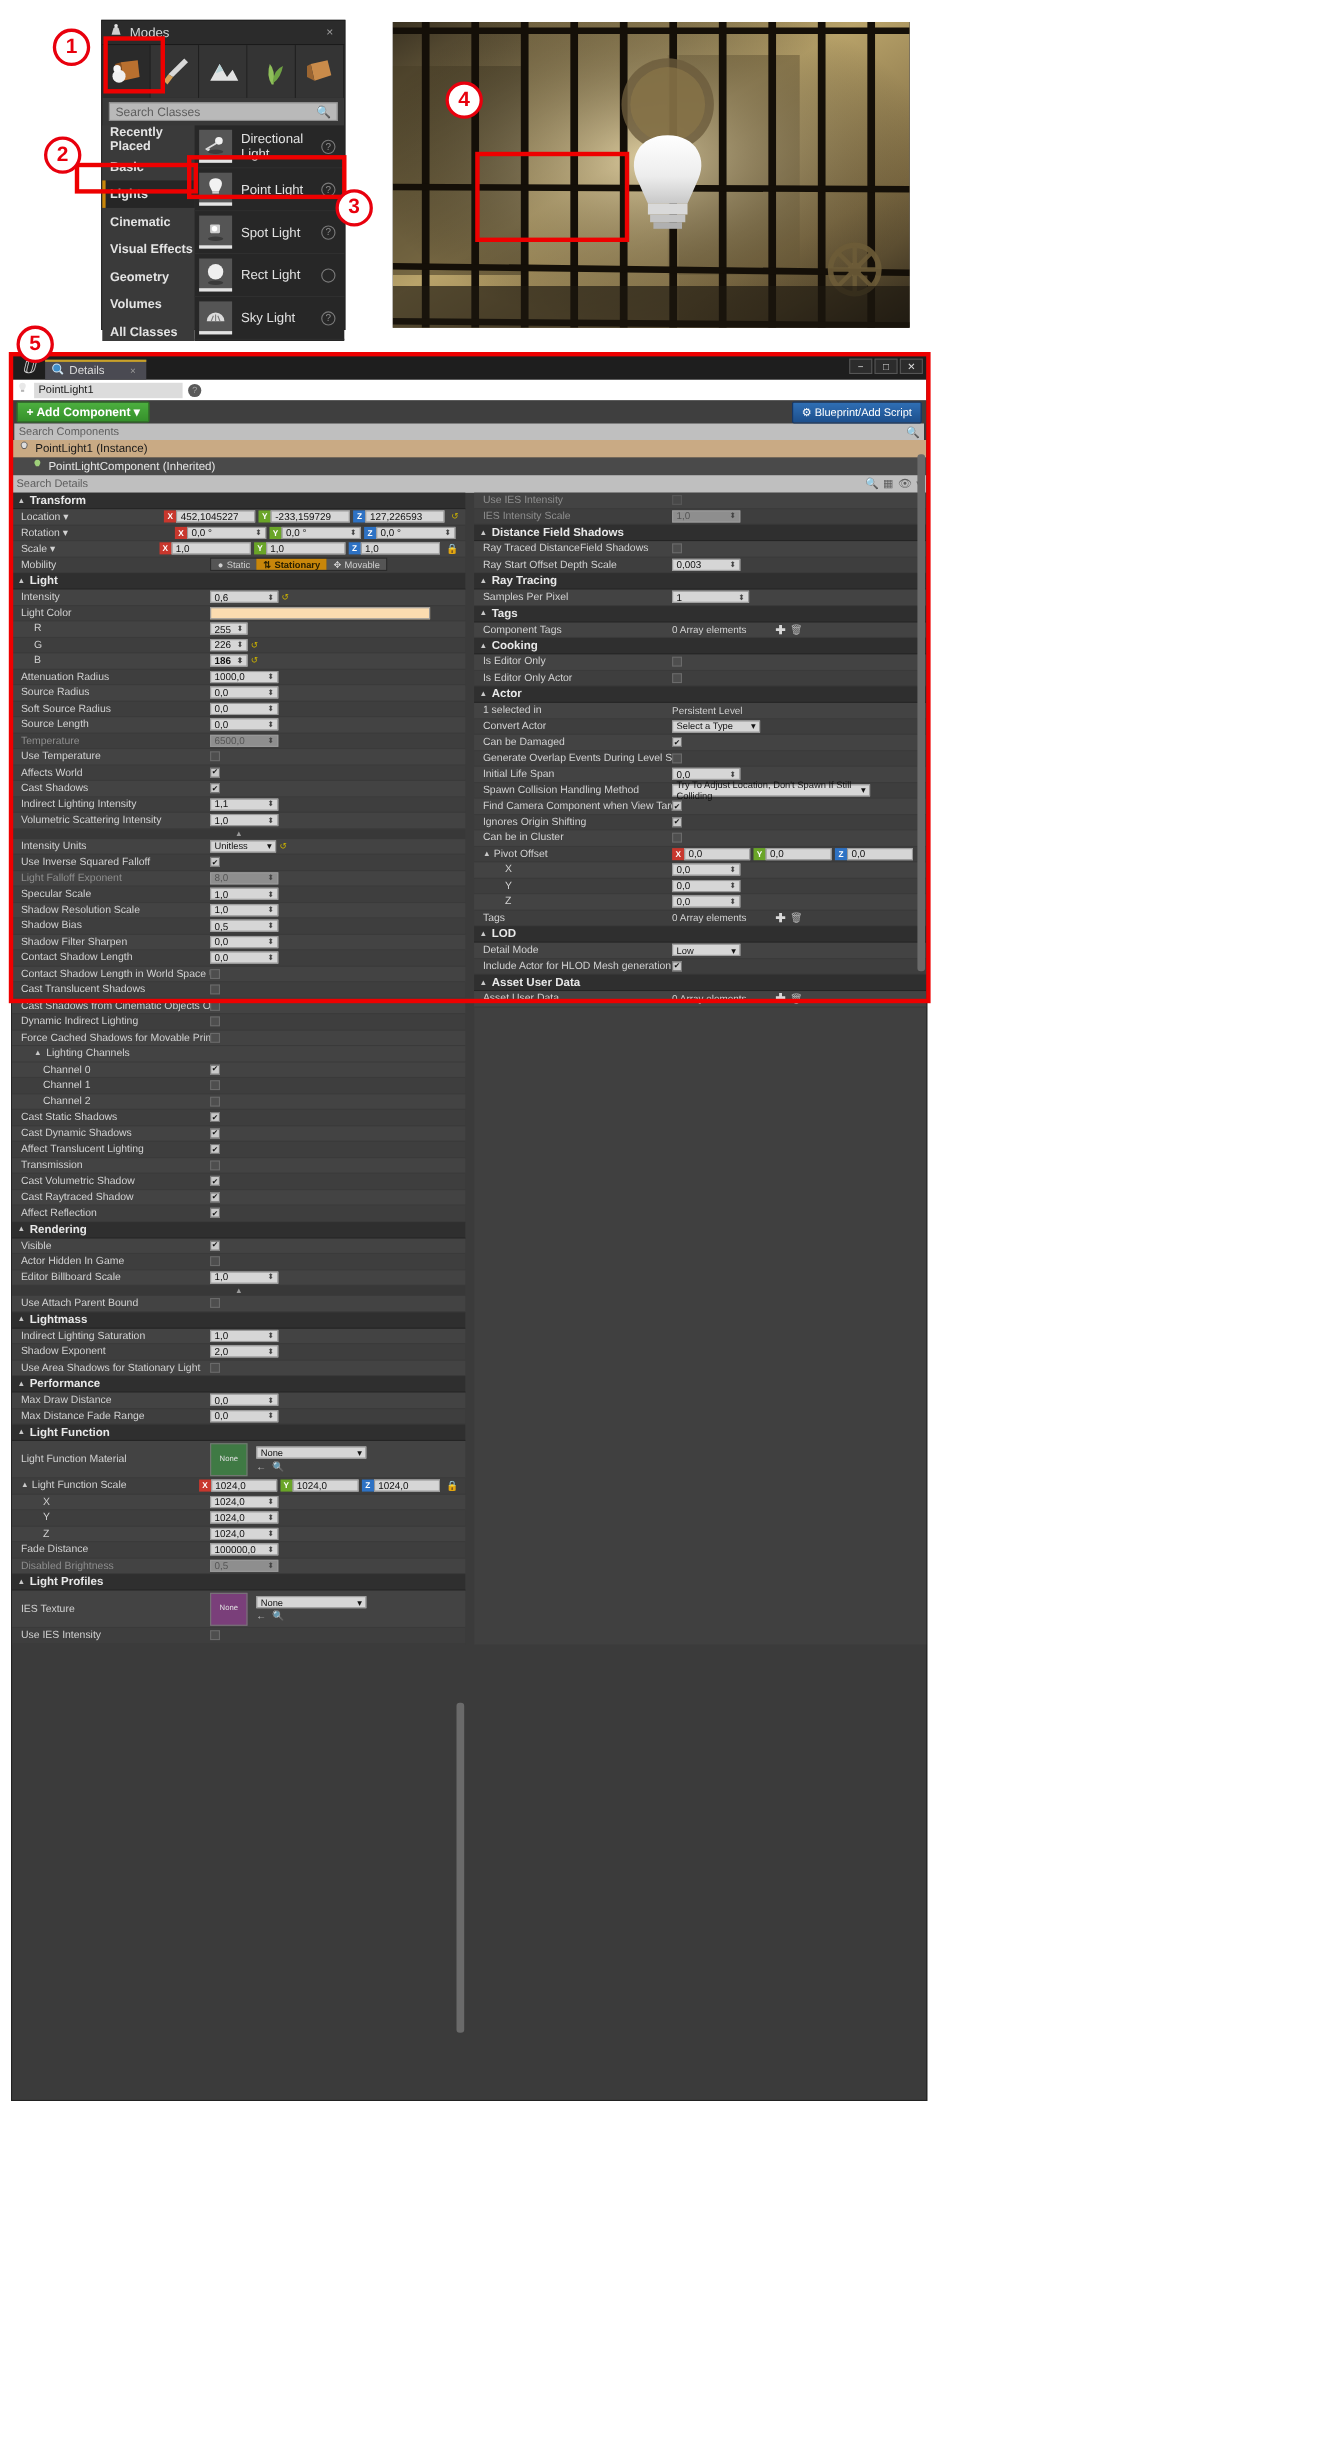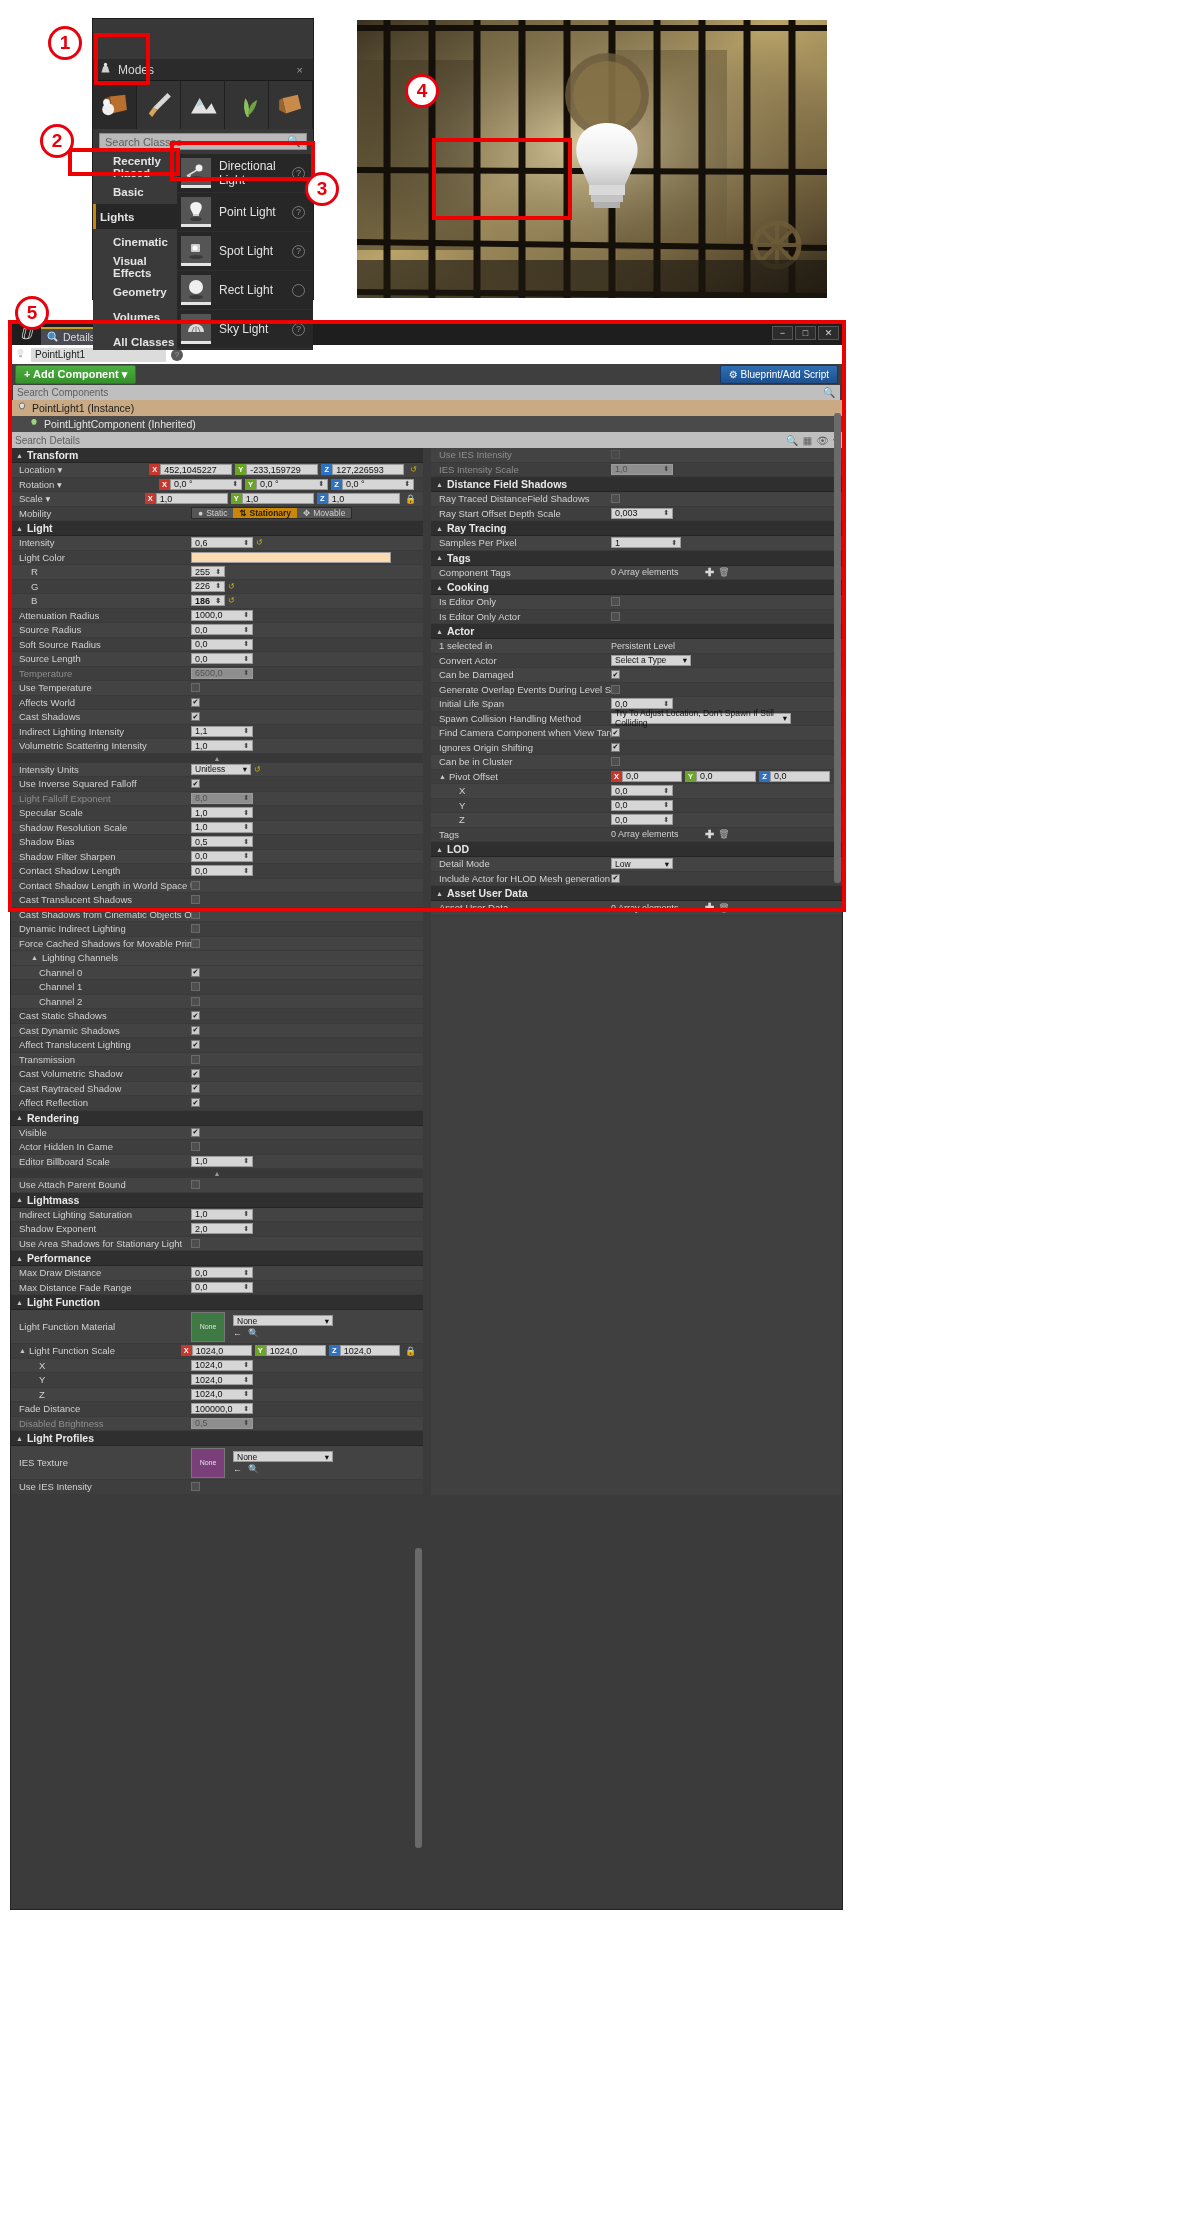--- a/index.html
+++ b/index.html
@@ -17,40 +17,40 @@
   }
   .redbox { position:absolute; border:4px solid #ee0000; z-index:50; pointer-events:none; }
 
   
   #modes {
     position:absolute; left:92px; top:18px; width:222px; height:282px;
     background:#383838; border:1px solid #1d1d1d; z-index:10;
   }
   .modes-title {
     height:22px; background:#2b2b2b; display:flex; align-items:center;
-    padding:0 6px; border-bottom:1px solid #1a1a1a;margin-top:40px;
+    padding:0 6px; border-bottom:1px solid #1a1a1a;
   }
   .modes-title .lbl { color:#d8d8d8; font-size:12px; margin-left:6px; flex:1;}
   .modes-title .x { color:#9a9a9a; font-size:11px; padding-right:4px;}
   .modes-toolbar { display:flex; height:48px; background:#2e2e2e; }
   .mode-btn {
     flex:1; border-right:1px solid #1f1f1f; display:flex;
     align-items:center; justify-content:center; background:#343434;
   }
   .mode-btn.sel { background:#2a2a2a; }
   .mode-btn svg { width:34px; height:34px; }
   .search-classes {
     margin:4px 6px; height:17px; background:#b9b9b9; color:#5e5e5e;
     font-size:11px; display:flex; align-items:center; padding:0 5px;
     justify-content:space-between; border:1px solid #8d8d8d;
   }
   .modes-body { display:flex; height:196px; }
   .cat-list { width:84px; background:#3a3a3a; }
   .cat {
-    height:25px; display:flex; align-items:center; padding-left:20px;
+    height:25px; display:flex; align-items:center; padding-left:7px;
     color:#e4e4e4; font-size:11.5px; font-weight:bold;
   }
   .cat.sel { background:#262626; border-left:3px solid #c8860a; padding-left:4px;}
   .item-list { flex:1; background:#272727; }
   .litem {
     height:39px; display:flex; align-items:center; padding-left:4px;
     border-bottom:1px solid #2f2f2f; position:relative;
   }
   .litem .thumb {
     width:30px; height:30px; background:#555; margin-right:8px;

